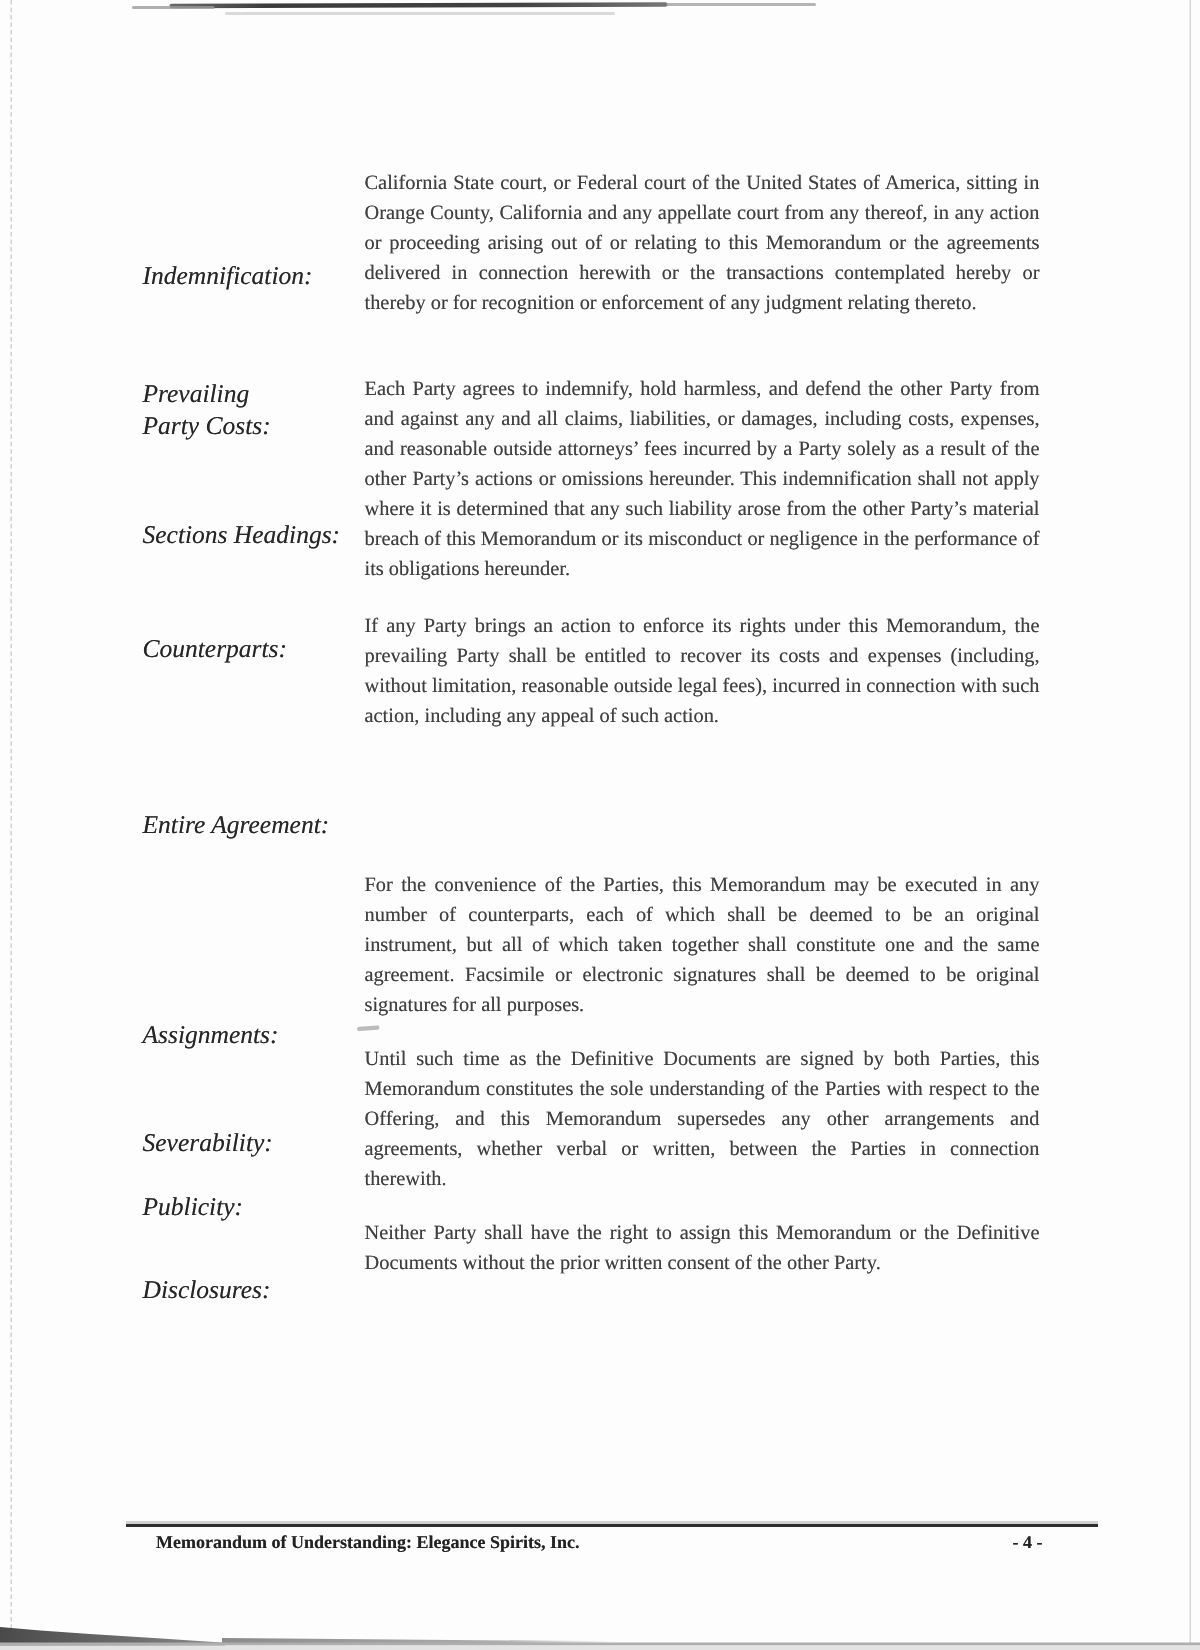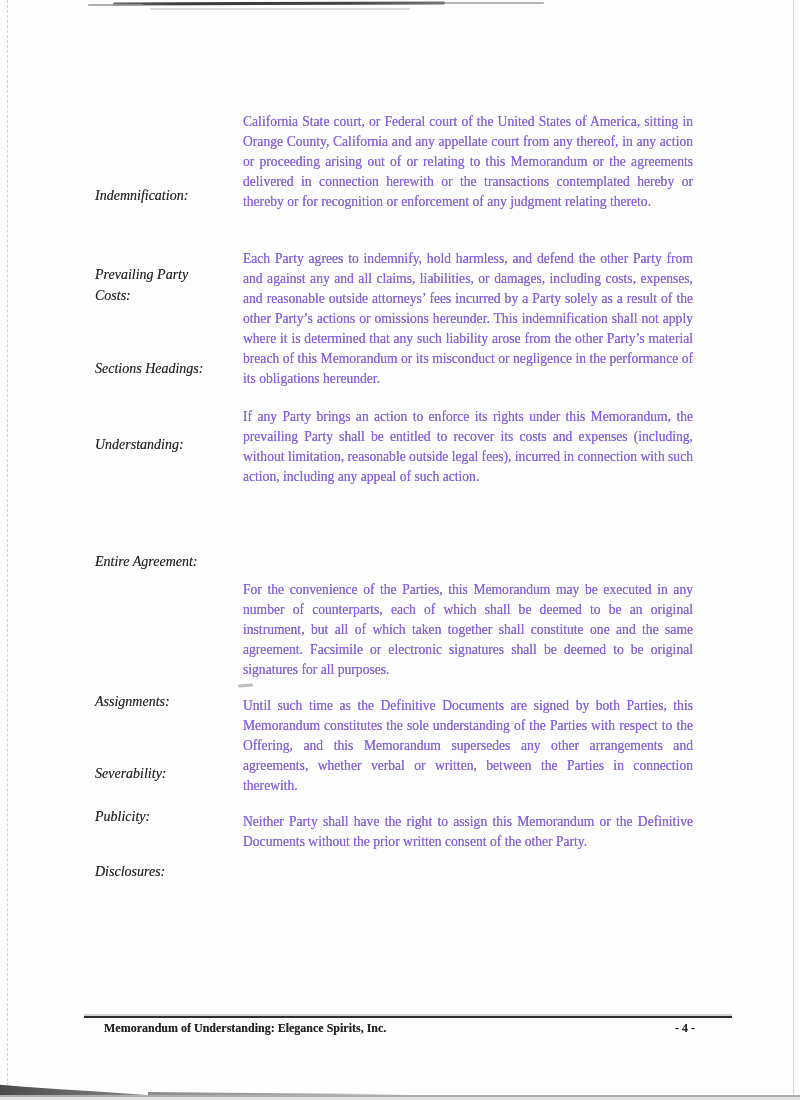--- a/index.html
+++ b/index.html
@@ -80,34 +80,33 @@
     position: absolute;
     left: 0; top: 1097px; width: 800px; height: 3px;
     background: #e3e3e3;
   }
   
   .margin-label {
     position: absolute;
     left: 95px;
     width: 150px;
     font-style: italic;
-    font-size: 14px;
+    font-size: 17px;
     line-height: 21px;
     color: #262626;
     text-shadow: 0 0 0.4px rgba(20,20,20,0.55);
-    margin-top: 12px;
   }
   .para {
     position: absolute;
     left: 243px;
     width: 450px;
     font-size: 13.6px;
     line-height: 20px;
     text-align: justify;
-    color: #8b5cf6;
+    color: #404040;
     text-shadow: 0 0 0.4px rgba(20,20,20,0.5);
   }
   .footer-rule {
     position: absolute;
     left: 84px; top: 1016px; width: 648px; height: 2px;
     background: #2e2e2e;
     box-shadow: 0 -2px 0 rgba(80,80,80,0.25);
   }
   .footer-title {
     position: absolute;
@@ -141,21 +140,21 @@
   <div class="top-smudge-echo"></div>
   <div class="mid-artifact"></div>
   <div class="bottom-smudge"></div>
   <div class="bottom-smudge-tail"></div>
   <div class="bottom-line"></div>
   <div class="bottom-strip"></div>
 
   <div class="margin-label" style="top:173px">Indemnification:</div>
   <div class="margin-label" style="top:252px; width:105px">Prevailing Party Costs:</div>
   <div class="margin-label" style="top:346px">Sections Headings:</div>
-  <div class="margin-label" style="top:422px">Understanding:</div>
+  <div class="margin-label" style="top:422px">Counterparts:</div>
   <div class="margin-label" style="top:539px">Entire Agreement:</div>
   <div class="margin-label" style="top:679px">Assignments:</div>
   <div class="margin-label" style="top:751px">Severability:</div>
   <div class="margin-label" style="top:794px">Publicity:</div>
   <div class="margin-label" style="top:849px">Disclosures:</div>
 
   <div class="para" style="top:112px">California State court, or Federal court of the United States of America, sitting in Orange County, California and any appellate court from any thereof, in any action or proceeding arising out of or relating to this Memorandum or the agreements delivered in connection herewith or the transactions contemplated hereby or thereby or for recognition or enforcement of any judgment relating thereto.</div>
   <div class="para" style="top:249px">Each Party agrees to indemnify, hold harmless, and defend the other Party from and against any and all claims, liabilities, or damages, including costs, expenses, and reasonable outside attorneys’ fees incurred by a Party solely as a result of the other Party’s actions or omissions hereunder. This indemnification shall not apply where it is determined that any such liability arose from the other Party’s material breach of this Memorandum or its misconduct or negligence in the performance of its obligations hereunder.</div>
   <div class="para" style="top:407px">If any Party brings an action to enforce its rights under this Memorandum, the prevailing Party shall be entitled to recover its costs and expenses (including, without limitation, reasonable outside legal fees), incurred in connection with such action, including any appeal of such action.</div>
   <div class="para" style="top:580px">For the convenience of the Parties, this Memorandum may be executed in any number of counterparts, each of which shall be deemed to be an original instrument, but all of which taken together shall constitute one and the same agreement. Facsimile or electronic signatures shall be deemed to be original signatures for all purposes.</div>

